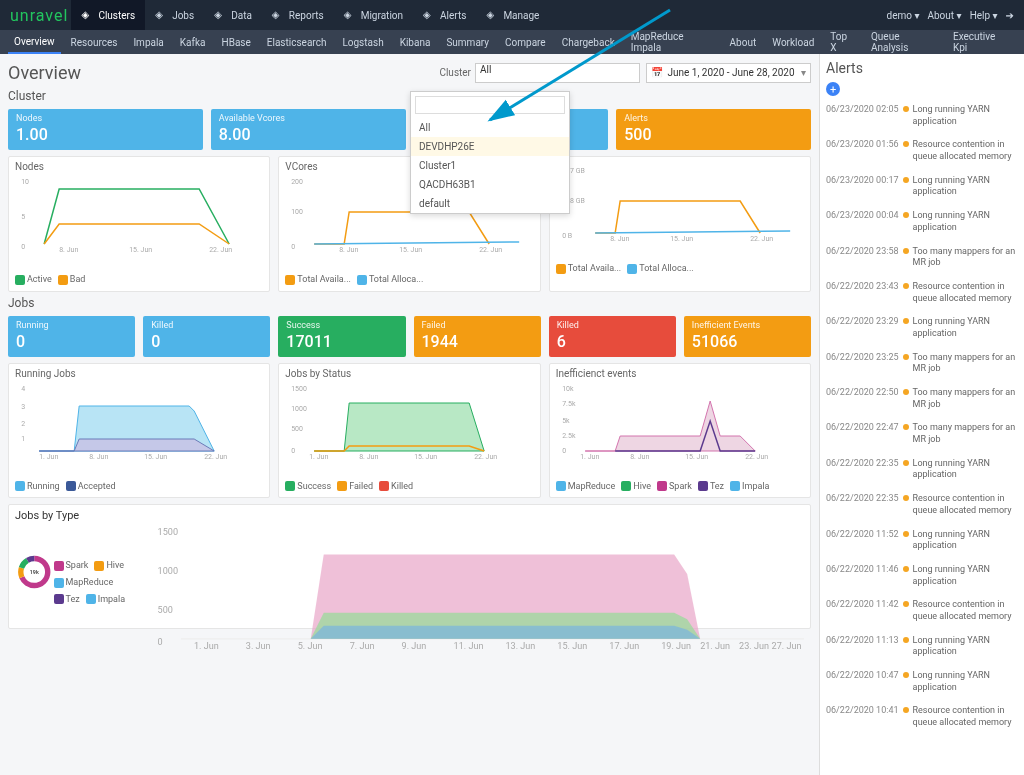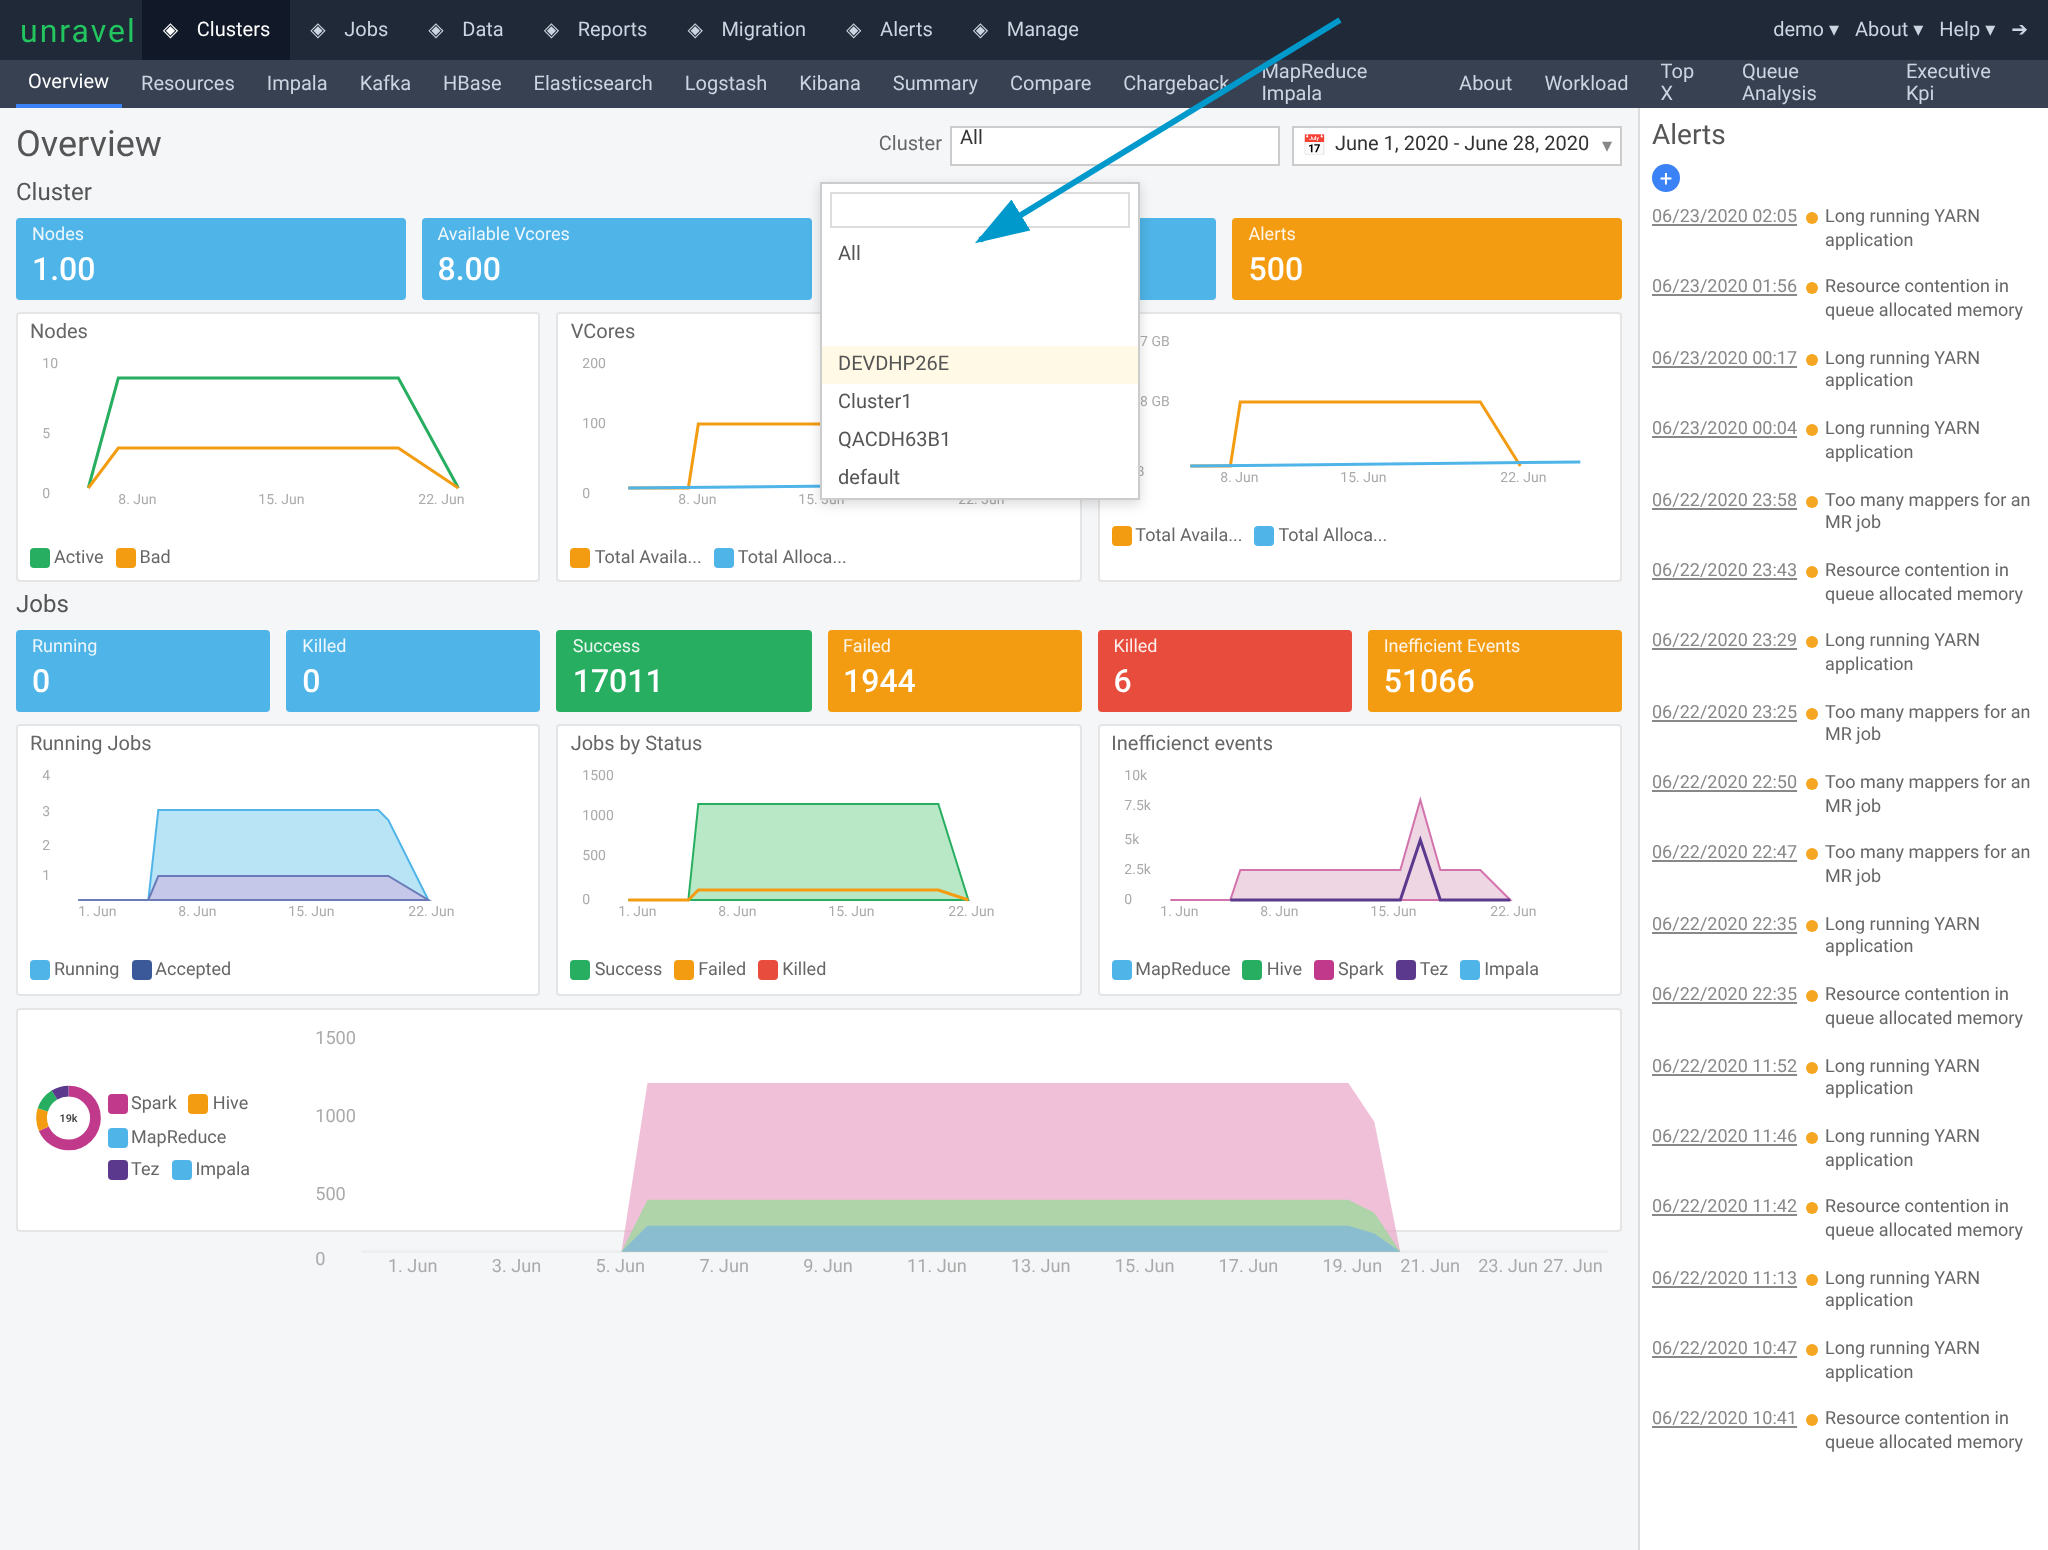--- a/index.html
+++ b/index.html
@@ -57,29 +57,29 @@
 .big-body { display: flex; gap: 10px; }
 .donut-wrap { width: 130px; display: flex; align-items: center; }
 .donut-wrap svg { width: 90px; height: 90px; }
 .donut-center { font-size: 14px; font-weight: 600; fill: #444; }
 .stacked { flex: 1; height: 100px; }
 
 
 .alerts-title { font-size: 14px; color: #555; margin-bottom: 6px; }
 .add-alert { width: 14px; height: 14px; border-radius: 50%; background: #3b82f6; color: #fff; display: flex; align-items: center; justify-content: center; font-size: 11px; cursor: pointer; margin-bottom: 4px; }
 .alert-row { display: flex; gap: 4px; font-size: 9px; padding: 4px 0 8px; border-bottom: 0; color: #555; line-height: 1.3; }
-.alert-time { color: #888; white-space: nowrap; flex: 0 0 70px; text-decoration: underline; }
+.alert-time { color: #888; white-space: nowrap; flex: 0 0 70px; }
 .alert-dot { width: 6px; height: 6px; border-radius: 50%; background: #f5a623; margin-top: 2px; flex-shrink: 0; }
 .alert-msg { flex: 1; color: #666; }
 
 
 .dropdown { position: absolute; left: 410px; top: 91px; width: 160px; background: #fff; border: 1px solid #ccc; box-shadow: 0 2px 6px rgba(0,0,0,.15); z-index: 100; font-size: 10px; }
 .dropdown input { width: calc(100% - 8px); margin: 4px; height: 18px; border: 1px solid #ddd; padding: 0 4px; font-size: 10px; }
 .dd-item { padding: 4px 8px; cursor: pointer; color: #555; }
-.dd-item.hl { background: #fff9e6; margin-top: 36px; }
+.dd-item.hl { background: #fff9e6; }
 
 
 .arrow { position: absolute; left: 470px; top: 0; width: 220px; height: 140px; z-index: 200; pointer-events: none; }
 
 .axis-text { font-size: 7px; fill: #aaa; }
 .grid-line { stroke: #eee; stroke-width: 1; }
 </style>
 </head>
 <body>
 
@@ -293,20 +293,21 @@
             <span><span class="leg-box" style="background:#4fb4e8"></span>MapReduce</span>
             <span><span class="leg-box" style="background:#27ae60"></span>Hive</span>
             <span><span class="leg-box" style="background:#c0398b"></span>Spark</span>
             <span><span class="leg-box" style="background:#5b3a8e"></span>Tez</span>
             <span><span class="leg-box" style="background:#4fb4e8"></span>Impala</span>
           </div>
         </div>
       </div>
 
     <div class="big-panel">
+      <div class="ch-title">Jobs by Type</div>
       <div class="big-body">
         <div class="donut-wrap">
           <svg viewBox="0 0 100 100">
             <circle cx="50" cy="50" r="35" fill="none" stroke="#c0398b" stroke-width="14" stroke-dasharray="150 70" transform="rotate(-90 50 50)"></circle>
             <circle cx="50" cy="50" r="35" fill="none" stroke="#f39c12" stroke-width="14" stroke-dasharray="25 195" stroke-dashoffset="-150" transform="rotate(-90 50 50)"></circle>
             <circle cx="50" cy="50" r="35" fill="none" stroke="#27ae60" stroke-width="14" stroke-dasharray="25 195" stroke-dashoffset="-175" transform="rotate(-90 50 50)"></circle>
             <circle cx="50" cy="50" r="35" fill="none" stroke="#5b3a8e" stroke-width="14" stroke-dasharray="20 200" stroke-dashoffset="-200" transform="rotate(-90 50 50)"></circle>
             <text x="50" y="55" text-anchor="middle" class="donut-center">19k</text>
           </svg>
           <div class="legend" id="donut-legend" style="justify-content:flex-start">

